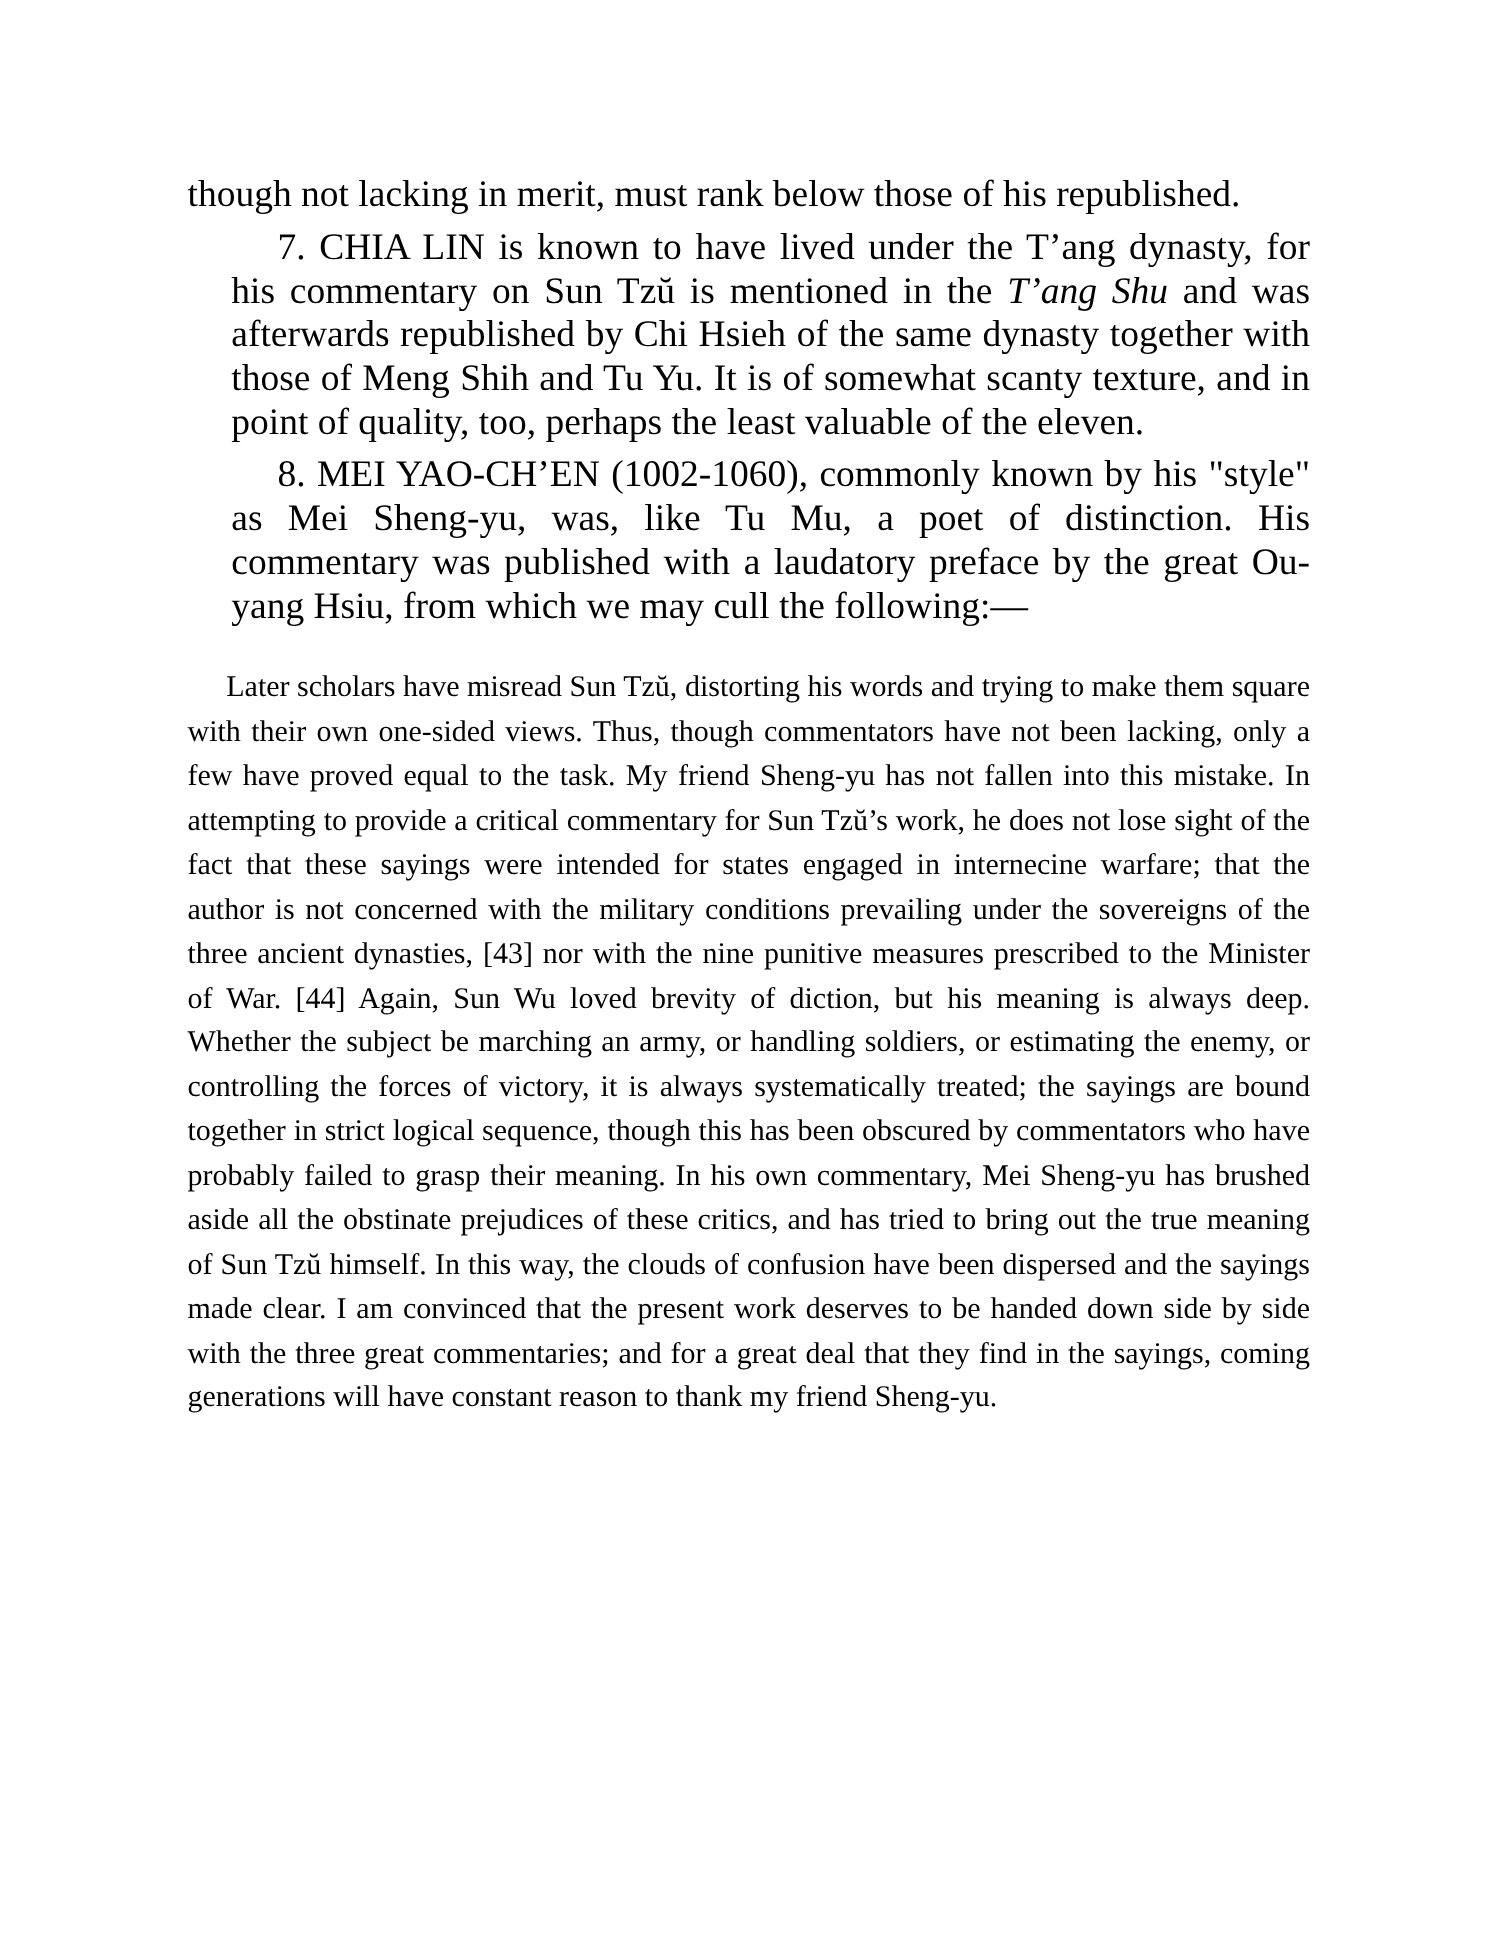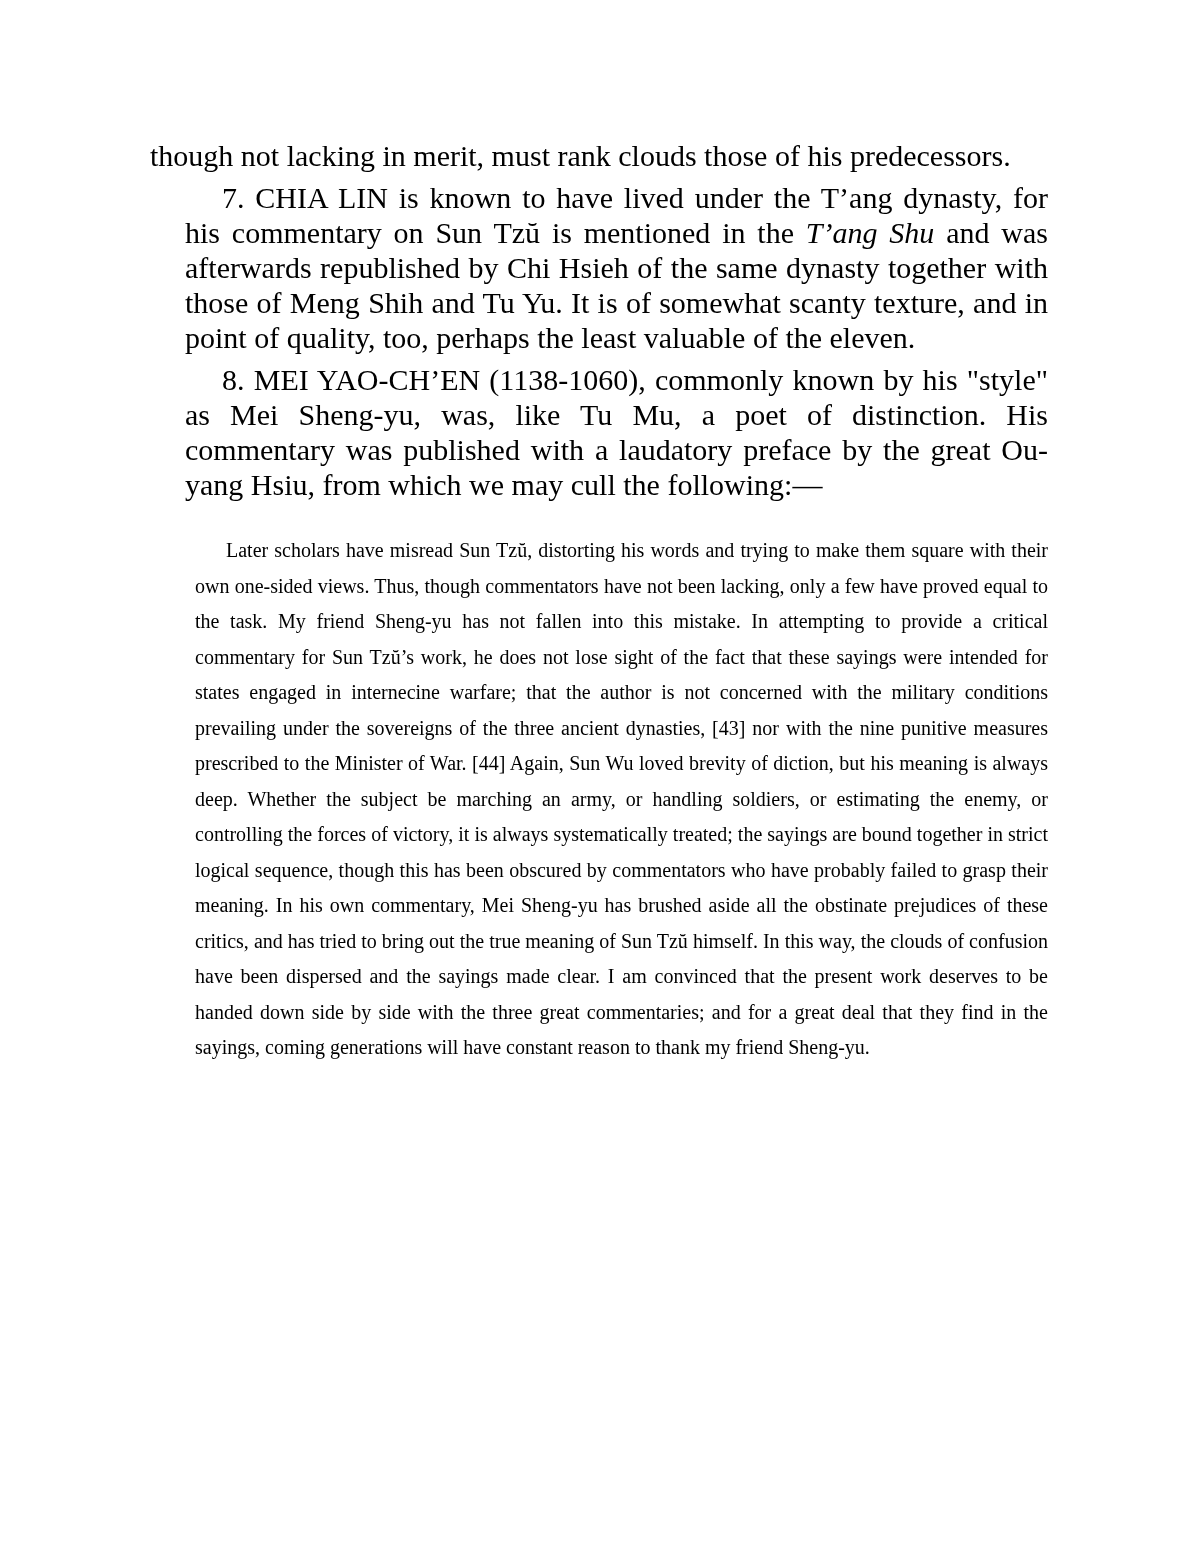--- a/index.html
+++ b/index.html
@@ -30,33 +30,32 @@
   p.body {
     font-size: 30px;
     line-height: 35px;
   }
   p.body.indent {
     text-indent: 37px;
     margin-top: 7px;
     margin-left: 35px;
   }
   blockquote.quote {
-    font-size: 20px;
+    font-size: 24px;
     line-height: 35.5px;
     margin-top: 31px;
-    margin-left: 45px;
   }
   blockquote.quote.indent {
     text-indent: 31px;
   }
   em { font-style: italic; }
 </style>
 </head>
 <body>
 
 <div class="page">
   <div class="text-column">
-      <p class="body"><span>though not lacking in merit, must rank clouds those of his predecessors.</span></p>
+      <p class="body"><span>though not lacking in merit, must rank below those of his republished.</span></p>
       <p class="body indent"><span>7. CHIA LIN is known to have lived under the T’ang dynasty, for his commentary on Sun Tzŭ is mentioned in the </span><em>T’ang Shu</em><span> and was afterwards republished by Chi Hsieh of the same dynasty together with those of Meng Shih and Tu Yu. It is of somewhat scanty texture, and in point of quality, too, perhaps the least valuable of the eleven.</span></p>
-      <p class="body indent"><span>8. MEI YAO-CH’EN (1138-1060), commonly known by his "style" as Mei Sheng-yu, was, like Tu Mu, a poet of distinction. His commentary was published with a laudatory preface by the great Ou-yang Hsiu, from which we may cull the following:—</span></p>
+      <p class="body indent"><span>8. MEI YAO-CH’EN (1002-1060), commonly known by his "style" as Mei Sheng-yu, was, like Tu Mu, a poet of distinction. His commentary was published with a laudatory preface by the great Ou-yang Hsiu, from which we may cull the following:—</span></p>
       <blockquote class="quote indent"><span>Later scholars have misread Sun Tzŭ, distorting his words and trying to make them square with their own one-sided views. Thus, though commentators have not been lacking, only a few have proved equal to the task. My friend Sheng-yu has not fallen into this mistake. In attempting to provide a critical commentary for Sun Tzŭ’s work, he does not lose sight of the fact that these sayings were intended for states engaged in internecine warfare; that the author is not concerned with the military conditions prevailing under the sovereigns of the three ancient dynasties, </span><span>[43]</span><span> nor with the nine punitive measures prescribed to the Minister of War. </span><span>[44]</span><span> Again, Sun Wu loved brevity of diction, but his meaning is always deep. Whether the subject be marching an army, or handling soldiers, or estimating the enemy, or controlling the forces of victory, it is always systematically treated; the sayings are bound together in strict logical sequence, though this has been obscured by commentators who have probably failed to grasp their meaning. In his own commentary, Mei Sheng-yu has brushed aside all the obstinate prejudices of these critics, and has tried to bring out the true meaning of Sun Tzŭ himself. In this way, the clouds of confusion have been dispersed and the sayings made clear. I am convinced that the present work deserves to be handed down side by side with the three great commentaries; and for a great deal that they find in the sayings, coming generations will have constant reason to thank my friend Sheng-yu.</span></blockquote>
     </div>
 </div>
 
 </body></html>

